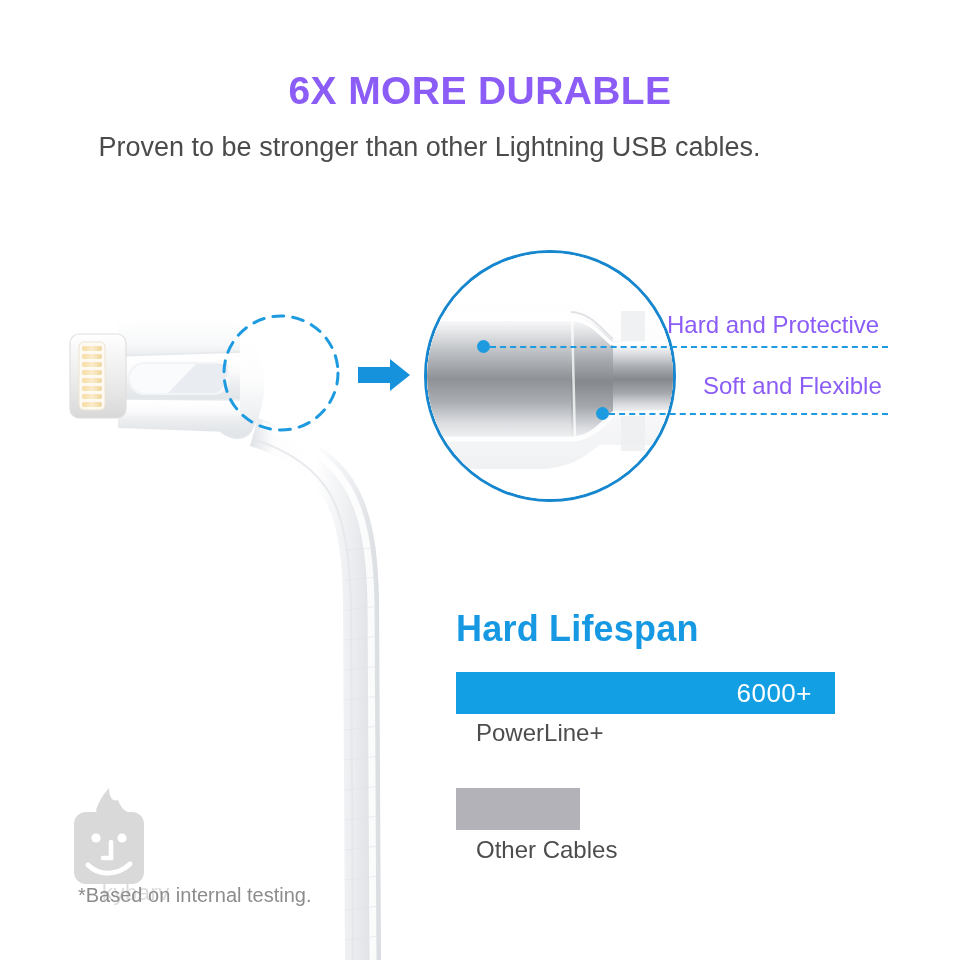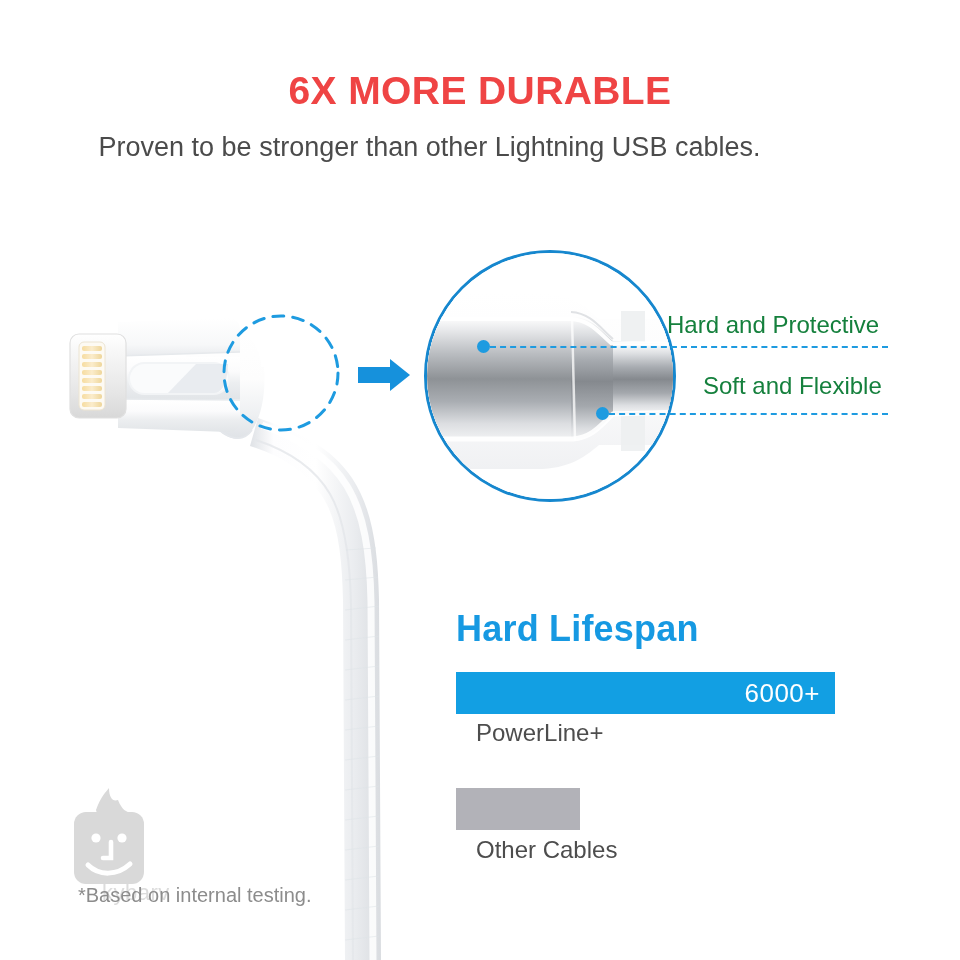--- a/index.html
+++ b/index.html
@@ -21,21 +21,21 @@
   
   .headline {
     position: absolute;
     left: 0;
     top: 70px;
     width: 960px;
     text-align: center;
     font-size: 39px;
     font-weight: bold;
     letter-spacing: 0.4px;
-    color: #ef4444;
+    color: #8b5cf6;
     line-height: 1.1;
   }
   .subhead {
     position: absolute;
     left: 0;
     top: 131px;
     width: 859px;
     text-align: center;
     font-size: 27px;
     font-weight: normal;
@@ -83,21 +83,21 @@
   .callout-dot {
     position: absolute;
     width: 13px;
     height: 13px;
     border-radius: 50%;
     background: #1E9BE0;
   }
   .callout-label {
     position: absolute;
     font-size: 24px;
-    color: #15803d;
+    color: #8b5cf6;
     white-space: nowrap;
   }
 
   
   .bl-title {
     position: absolute;
     left: 456px;
     top: 608px;
     font-size: 36px;
     font-weight: bold;
@@ -120,21 +120,21 @@
   .bar-gray {
     left: 456px;
     top: 788px;
     width: 124px;
     height: 42px;
     background: #B2B2B8;
   }
   .bar-value {
     font-size: 26px;
     color: #ffffff;
-    padding-right: 15px;
+    padding-right: 23px;
     letter-spacing: 0.5px;
   }
   .bar-label {
     position: absolute;
     font-size: 24px;
     color: #4d4d4d;
     white-space: nowrap;
   }
   .label-pl  { left: 456px; top: 719px; margin-left: 20px; }
   .label-oc  { left: 476px; top: 836px; }

